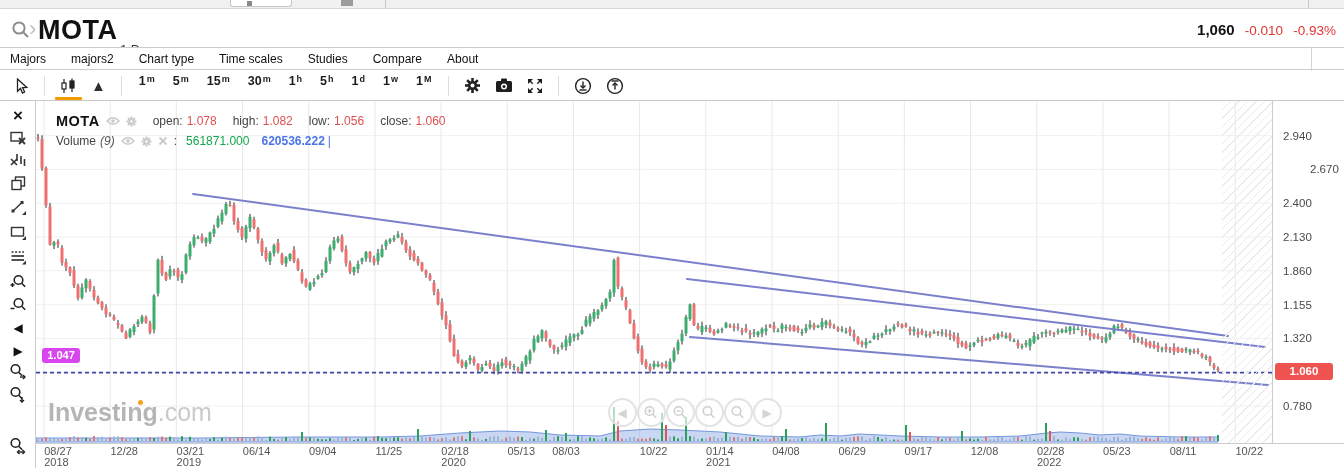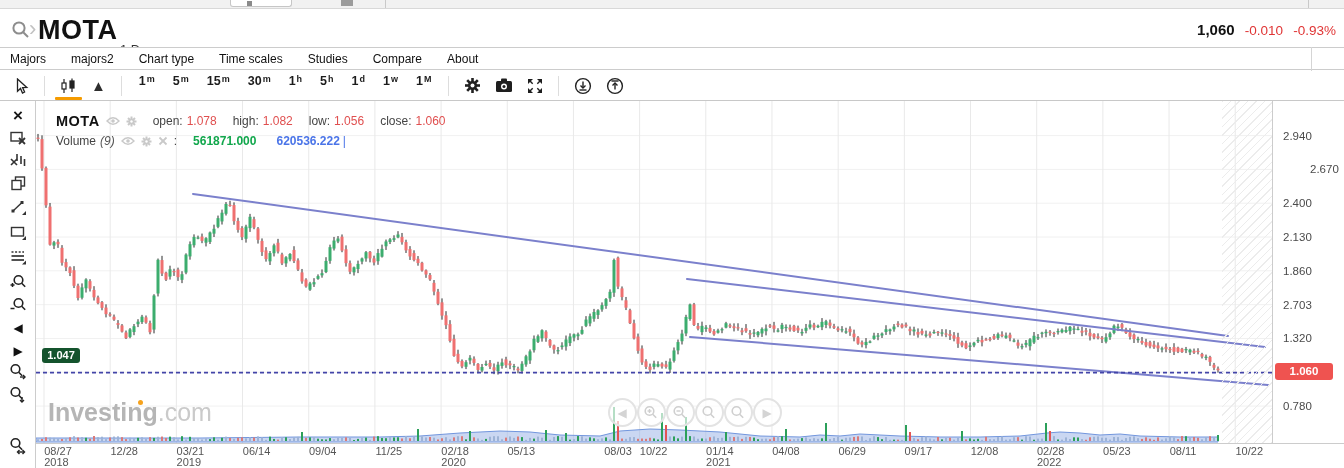--- a/index.html
+++ b/index.html
@@ -43,28 +43,28 @@
   
   .plot{left:36px;top:101px;width:1236px;height:342px;background:#fff;overflow:hidden}
   .hatch{left:1186px;top:0;width:50px;height:342px;
          background:repeating-linear-gradient(135deg,#ececec 0 1px,transparent 1px 6px)}
   .legend{left:20px;top:12px;font-size:12px;color:#444;display:flex;align-items:center;white-space:nowrap}
   .legend2{left:20px;top:33px;font-size:12px;color:#444;display:flex;align-items:center;white-space:nowrap}
   .lg-sym{font-size:14.5px;font-weight:bold;color:#111;letter-spacing:.5px}
   .lg-ic{margin-left:6px;display:inline-flex}
   .lg-item{margin-left:16px}
   .lg-val{color:#E04F4F;margin-left:4px}
-  .lg-green{color:#11A74C;font-weight:bold;margin-left:16px}
-  .lg-blue{color:#4A74E8;font-weight:bold;margin-left:20px}
+  .lg-green{color:#11A74C;font-weight:normal;margin-left:9px}
+  .lg-blue{color:#4A74E8;font-weight:bold;margin-left:12px}
   .lg-cursor{color:#4A74E8;margin-left:3px}
   .volparam{font-style:italic;color:#555;margin-left:4px}
   .watermark{left:12px;top:297px;font-size:25px;font-weight:bold;color:#b5b5b5;letter-spacing:0}
   .watermark .com{font-weight:normal;color:#cacaca}
   .wm-dot{position:absolute;width:5px;height:5px;border-radius:50%;background:#F6A21C;left:90px;top:2px}
-  .pricetag{left:6px;width:38px;height:15px;border-radius:3px;background:#14532d;color:#fff;
+  .pricetag{left:6px;width:38px;height:15px;border-radius:3px;background:#d946ef;color:#fff;
             font-size:11px;font-weight:bold;text-align:center;line-height:15px}
   .navc{position:absolute;width:29px;height:29px;border-radius:50%;border:2px solid #e3e3e3;
         background:rgba(255,255,255,.65);box-sizing:border-box;display:flex;align-items:center;justify-content:center;color:#d4d4d4;font-size:12px}
   
   .yaxis{left:1272px;top:101px;width:72px;height:342px;background:#fff;border-left:1px solid #ccc;box-sizing:border-box}
   .ytick{position:absolute;left:10px;font-size:11.5px;color:#4a4a4a}
   .lastbadge{position:absolute;left:2px;width:58px;height:17px;background:#EF5350;border-radius:3px;
              color:#fff;font-size:11.5px;font-weight:bold;text-align:center;line-height:17px}
   
   .xaxis{left:36px;top:443px;width:1308px;height:25px;background:#fff;border-top:1px solid #ccc;box-sizing:border-box}
@@ -1366,39 +1366,39 @@
       <div class="navc" style="left: 716.5px; top: 297px;">▶</div>
     </div>
 </div>
 
 <div class="abs yaxis" id="yaxis">
     <div class="ytick" style="top: 28.624px;">2.940</div>
     <div class="ytick" style="top: 62.428px; margin-left: 27px;">2.670</div>
     <div class="ytick" style="top: 96.232px;">2.400</div>
     <div class="ytick" style="top: 130.036px;">2.130</div>
     <div class="ytick" style="top: 163.84px;">1.860</div>
-    <div class="ytick" style="top: 197.644px;">2.703</div>
+    <div class="ytick" style="top: 197.644px;">1.155</div>
     <div class="ytick" style="top: 231.448px;">1.320</div>
     <div class="ytick" style="top: 299.056px;">0.780</div>
     <div class="lastbadge" style="top: 262px;">1.060</div>
   </div>
 
 <div class="abs xaxis" id="xaxis">
     <div class="xtick" style="left: 22px;">08/27
 2018</div>
     <div class="xtick" style="left: 88.18px;">12/28</div>
     <div class="xtick" style="left: 154.36px;">03/21
 2019</div>
     <div class="xtick" style="left: 220.54px;">06/14</div>
     <div class="xtick" style="left: 286.72px;">09/04</div>
     <div class="xtick" style="left: 352.9px; text-align: right;">11/25</div>
     <div class="xtick" style="left: 419.08px;">02/18
 2020</div>
     <div class="xtick" style="left: 485.26px;">05/13</div>
-    <div class="xtick" style="left: 582px;">08/03</div>
+    <div class="xtick" style="left: 530px;">08/03</div>
     <div class="xtick" style="left: 617.62px;">10/22</div>
     <div class="xtick" style="left: 683.8px;">01/14
 2021</div>
     <div class="xtick" style="left: 749.98px;">04/08</div>
     <div class="xtick" style="left: 816.16px;">06/29</div>
     <div class="xtick" style="left: 882.34px;">09/17</div>
     <div class="xtick" style="left: 948.52px;">12/08</div>
     <div class="xtick" style="left: 1014.7px;">02/28
 2022</div>
     <div class="xtick" style="left: 1080.88px;">05/23</div>

